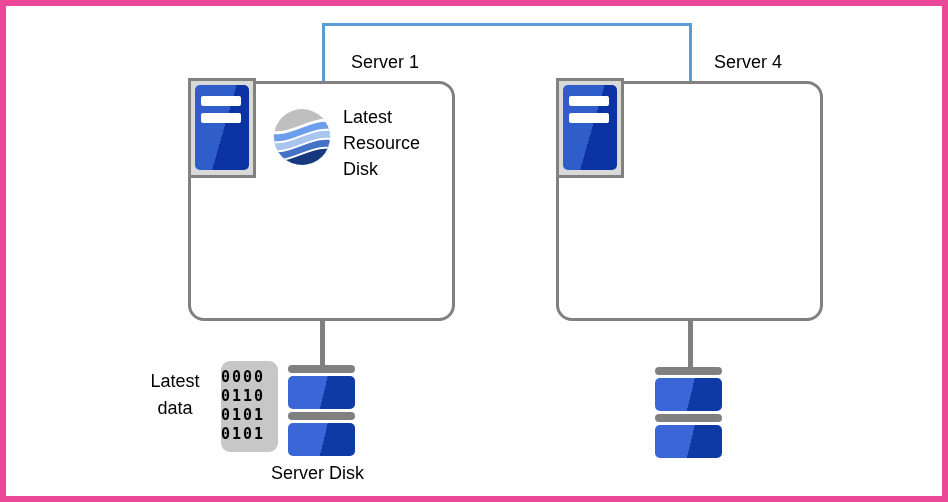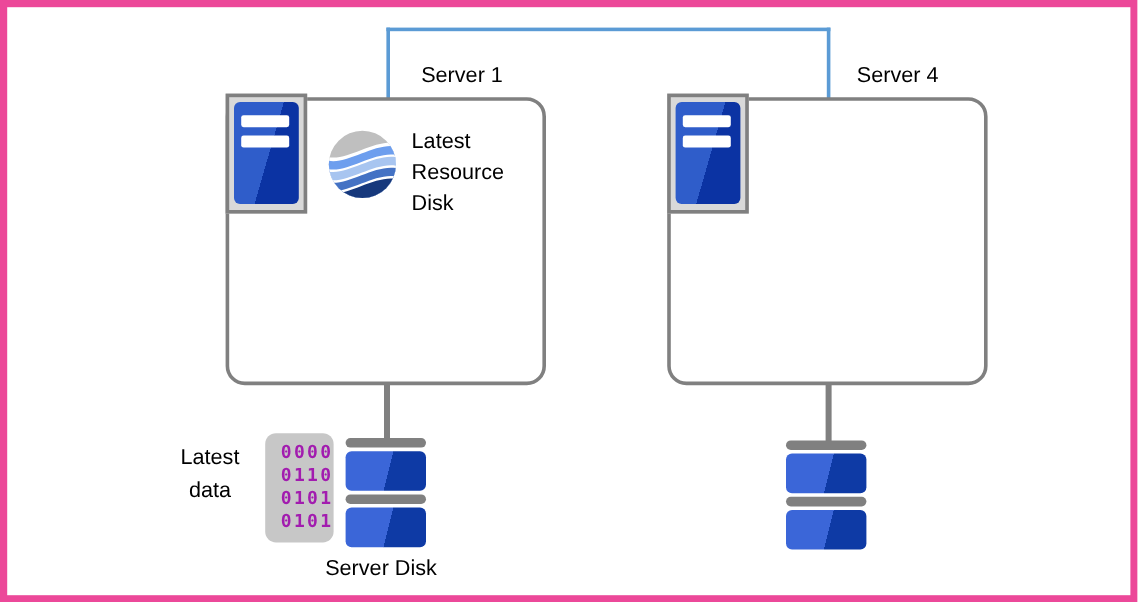--- a/index.html
+++ b/index.html
@@ -45,21 +45,21 @@
   .disk-stack { position:absolute; width:67px; display:flex; flex-direction:column; gap:3px; }
   .ds1 { left:282px; top:359px; } .ds2 { left:649px; top:361px; }
   .disk-bar { height:8px; background:#808080; border-radius:4px; }
   .disk-platter { height:33px; border-radius:5px;
     background:linear-gradient(104deg, #3b66d8 53%, #0e3aa5 53%); }
   
   .binary {
     position:absolute; left:215px; top:355px; width:57px; height:91px;
     background:#c7c7c7; border-radius:9px; box-sizing:border-box; padding-top:7px;
     font-family:"DejaVu Sans Mono", monospace; font-weight:bold; font-size:15px;
-    line-height:19px; letter-spacing:2px; color:#a21caf; text-align:right;
+    line-height:19px; letter-spacing:2px; color:#000000; text-align:left;
   }
   .latest {
     position:absolute; left:134px; top:362px; width:70px;
     font-size:18px; line-height:27px; text-align:center;
   }
   .mirror-disk-label { left:265px; top:457px; }
 </style>
 </head>
 <body>
 

